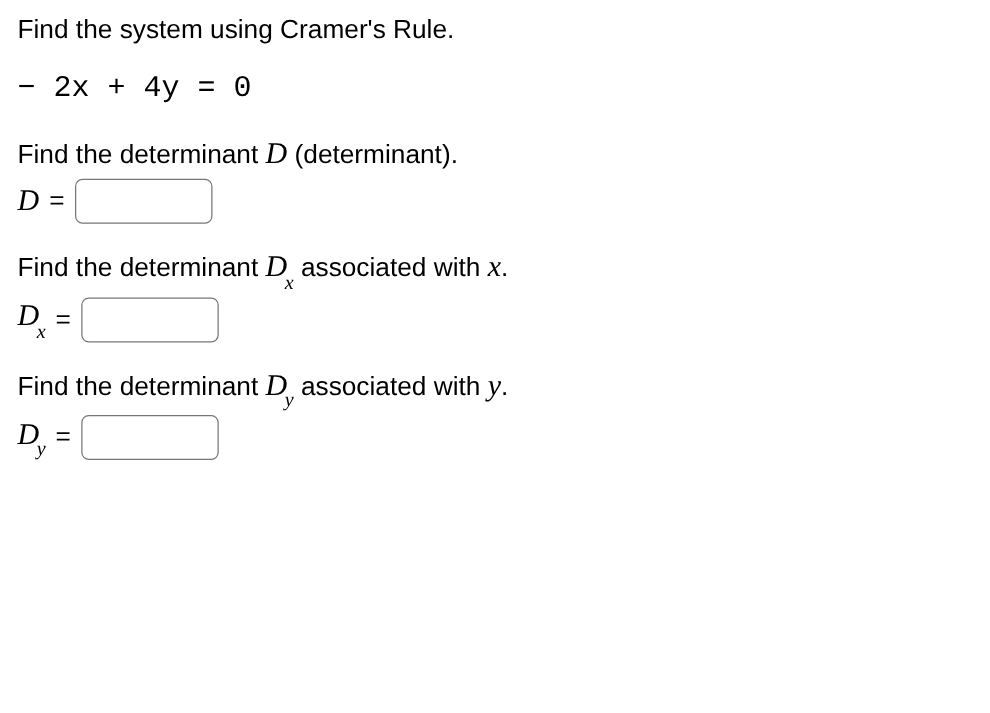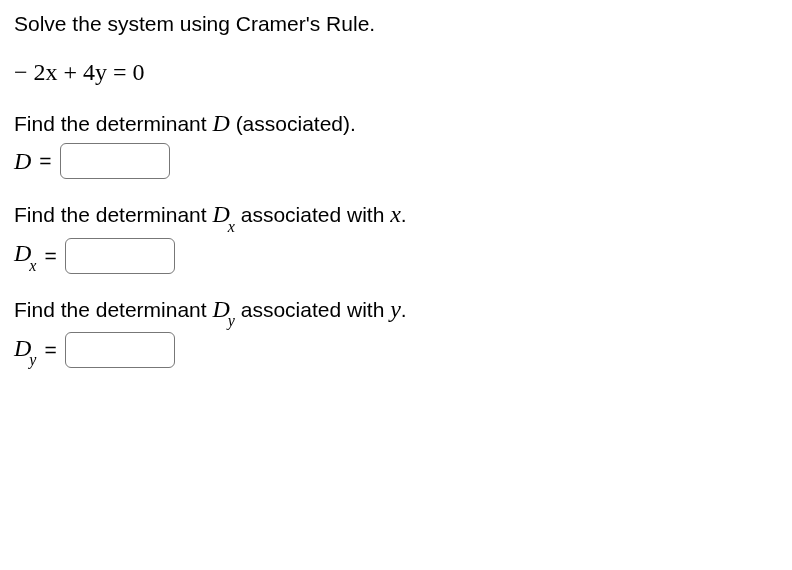--- a/index.html
+++ b/index.html
@@ -7,21 +7,21 @@
     padding:12px 14px;
     font-family:Arial,Helvetica,sans-serif;
     font-size:21px;
     color:#000;
     background:#fff;
     width:792px;
     box-sizing:border-box;
   }
   .instr{margin:0 0 20px 0;}
   .eqs{
-    font-family:Liberation Serif, serif;
+    font-family:Liberation Mono, monospace;
     font-size:24px;
     line-height:1.35;
     margin-bottom:22px;
   }
   .q{margin-top:6px;margin-bottom:6px;}
   .row{
     display:flex;
     align-items:center;
     gap:8px;
     margin-bottom:22px;
@@ -47,28 +47,28 @@
     border:1px solid #777;
     border-radius:6px;
     background:#fff;
     font-size:18px;
     padding:2px 6px;
   }
 </style>
 </head>
 <body>
 
-<p class="instr">Solve the system using Cramer's Rule.</p>
+<p class="instr">Find the system using Cramer's Rule.</p>
 
 <div class="eqs">
   <div>− 2x + 4y = 0</div>
 </div>
 
 <p class="q">
-  <span>Find the determinant </span><span class="mi">D</span><span> (associated).</span>
+  <span>Find the determinant </span><span class="mi">D</span><span> (determinant).</span>
 </p>
 <div class="row">
   <span><span class="mi">D</span></span>
   <span class="eq">=</span>
   <input class="blank" type="text" value="" style="">
 </div>
 
 <p class="q">
   <span>Find the determinant </span><span class="mi">D</span><span class="sub">x</span><span> associated with </span><span class="mi">x</span><span>.</span>
 </p>

